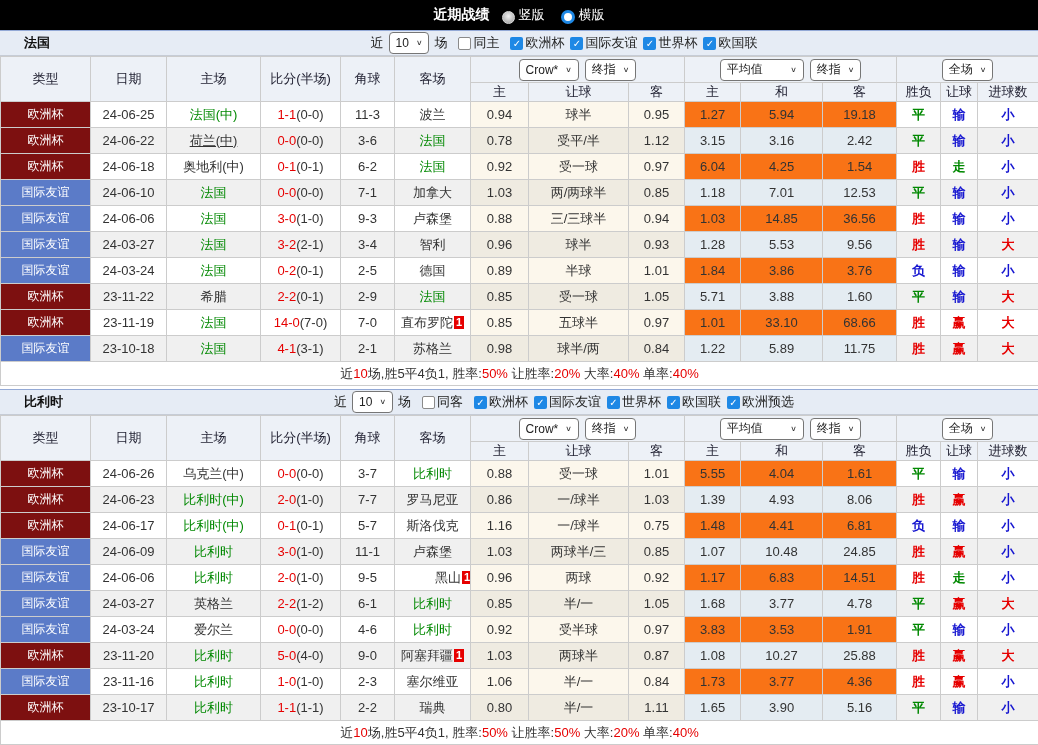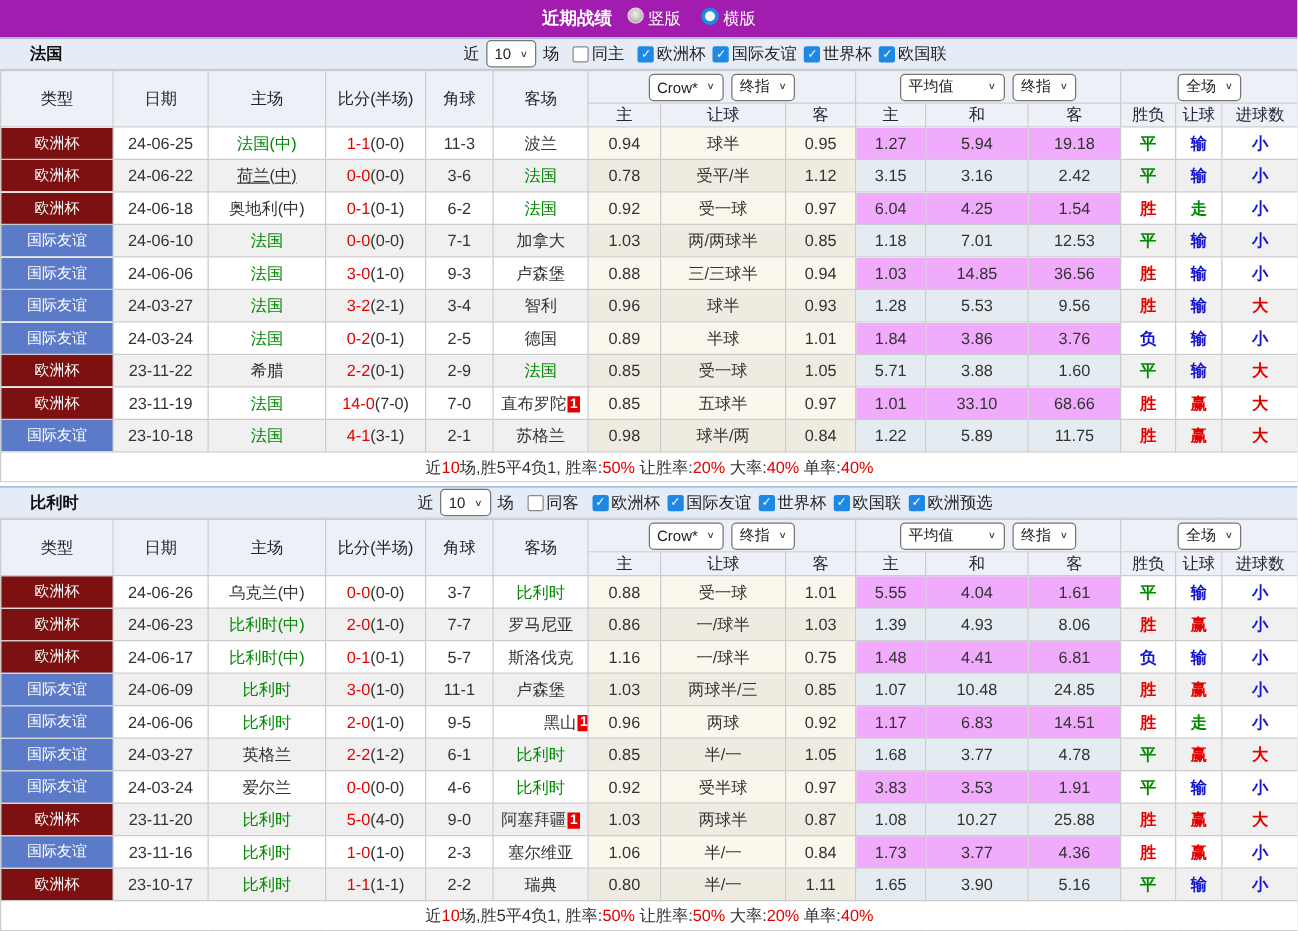--- a/index.html
+++ b/index.html
@@ -1,20 +1,20 @@
 <!DOCTYPE html>
 <html><head>
 <meta charset="utf-8">
 <style>
   html,body{margin:0;padding:0;background:#fff;}
   body{width:1038px;height:745px;overflow:hidden;font-family:"Liberation Sans","DejaVu Sans",sans-serif;}
-  .topbar{height:30px;background:#a21caf;color:#fff;display:flex;align-items:center;justify-content:center;gap:12px;}
+  .topbar{height:30px;background:#000000;color:#fff;display:flex;align-items:center;justify-content:center;gap:12px;}
   .topbar .title{font-size:14px;font-weight:bold;}
   .radio-group{display:flex;align-items:center;gap:16px;font-size:13px;}
-  .radio-opt{display:inline-flex;align-items:flex-start;gap:4px;cursor:pointer;}
+  .radio-opt{display:inline-flex;align-items:flex-end;gap:4px;cursor:pointer;}
   .radio{width:13px;height:13px;border-radius:50%;display:inline-block;box-sizing:border-box;}
   .radio.gray{background:radial-gradient(circle at 50% 38%,#f2f2f2,#9a9a9a);border:1px solid #ddd;}
   .radio.blue{width:14px;height:14px;background:#fff;border:3px solid #1e88e5;}
   .filter-bar{height:26px;background:#e6ecf5;border-top:1px solid #93a9d6;border-bottom:1px solid #c6ccd6;box-sizing:border-box;display:flex;align-items:center;justify-content:center;position:relative;font-size:13px;color:#222;}
   .sec-title{position:absolute;left:24px;font-weight:bold;color:#111;}
   .filter-controls{display:inline-flex;align-items:center;gap:5px;margin-left:90px;}
   .select-box{display:inline-flex;align-items:center;justify-content:space-between;background:#fff;border:1px solid #767676;border-radius:4px;padding:1px 6px;font-size:12px;gap:7px;height:18px;box-sizing:content-box;cursor:pointer;color:#222;}
   .caret{font-size:9px;color:#333;transform:scaleY(.8);}
   .cb{width:13px;height:13px;display:inline-flex;align-items:center;justify-content:center;border-radius:2px;margin-right:2px;box-sizing:border-box;}
   .cb.checked{background:#1e88e5;color:#fff;font-size:10px;}
@@ -25,21 +25,21 @@
   .grid thead th{background:#edf1f7;color:#223;font-weight:normal;}
   .group-row th{height:25px;}
   .sub-row th{height:18px;}
   .grp-cell{vertical-align:middle;}
   .grp-inline{display:inline-flex;gap:6px;align-items:center;justify-content:center;}
   .grid td{height:25px;}
   tr.odd td{background:#fff;}
   tr.even td{background:#f0f0f0;}
   tr.odd td.crow{background:#fcf7ec;}
   tr.even td.crow{background:#efebe1;}
-  tr.odd td.avg{background:#f0abfc;}
+  tr.odd td.avg{background:#f97316;}
   tr.even td.avg{background:#e4ecf2;}
   .grid td.t-euro{background:#7d1010;color:#fff;font-size:12px;}
   .grid td.t-frnd{background:#5b7bc8;color:#fff;font-size:12px;}
   .summary-row td{height:23px;background:#fff;font-size:13px;}
   .badge{display:inline-block;background:#e60000;color:#fff;font-size:11px;line-height:13px;padding:0 2px;margin-left:1px;font-weight:bold;vertical-align:1px;}
   .gap{height:3px;background:#fff;}
 </style>
 </head>
 <body>
 

